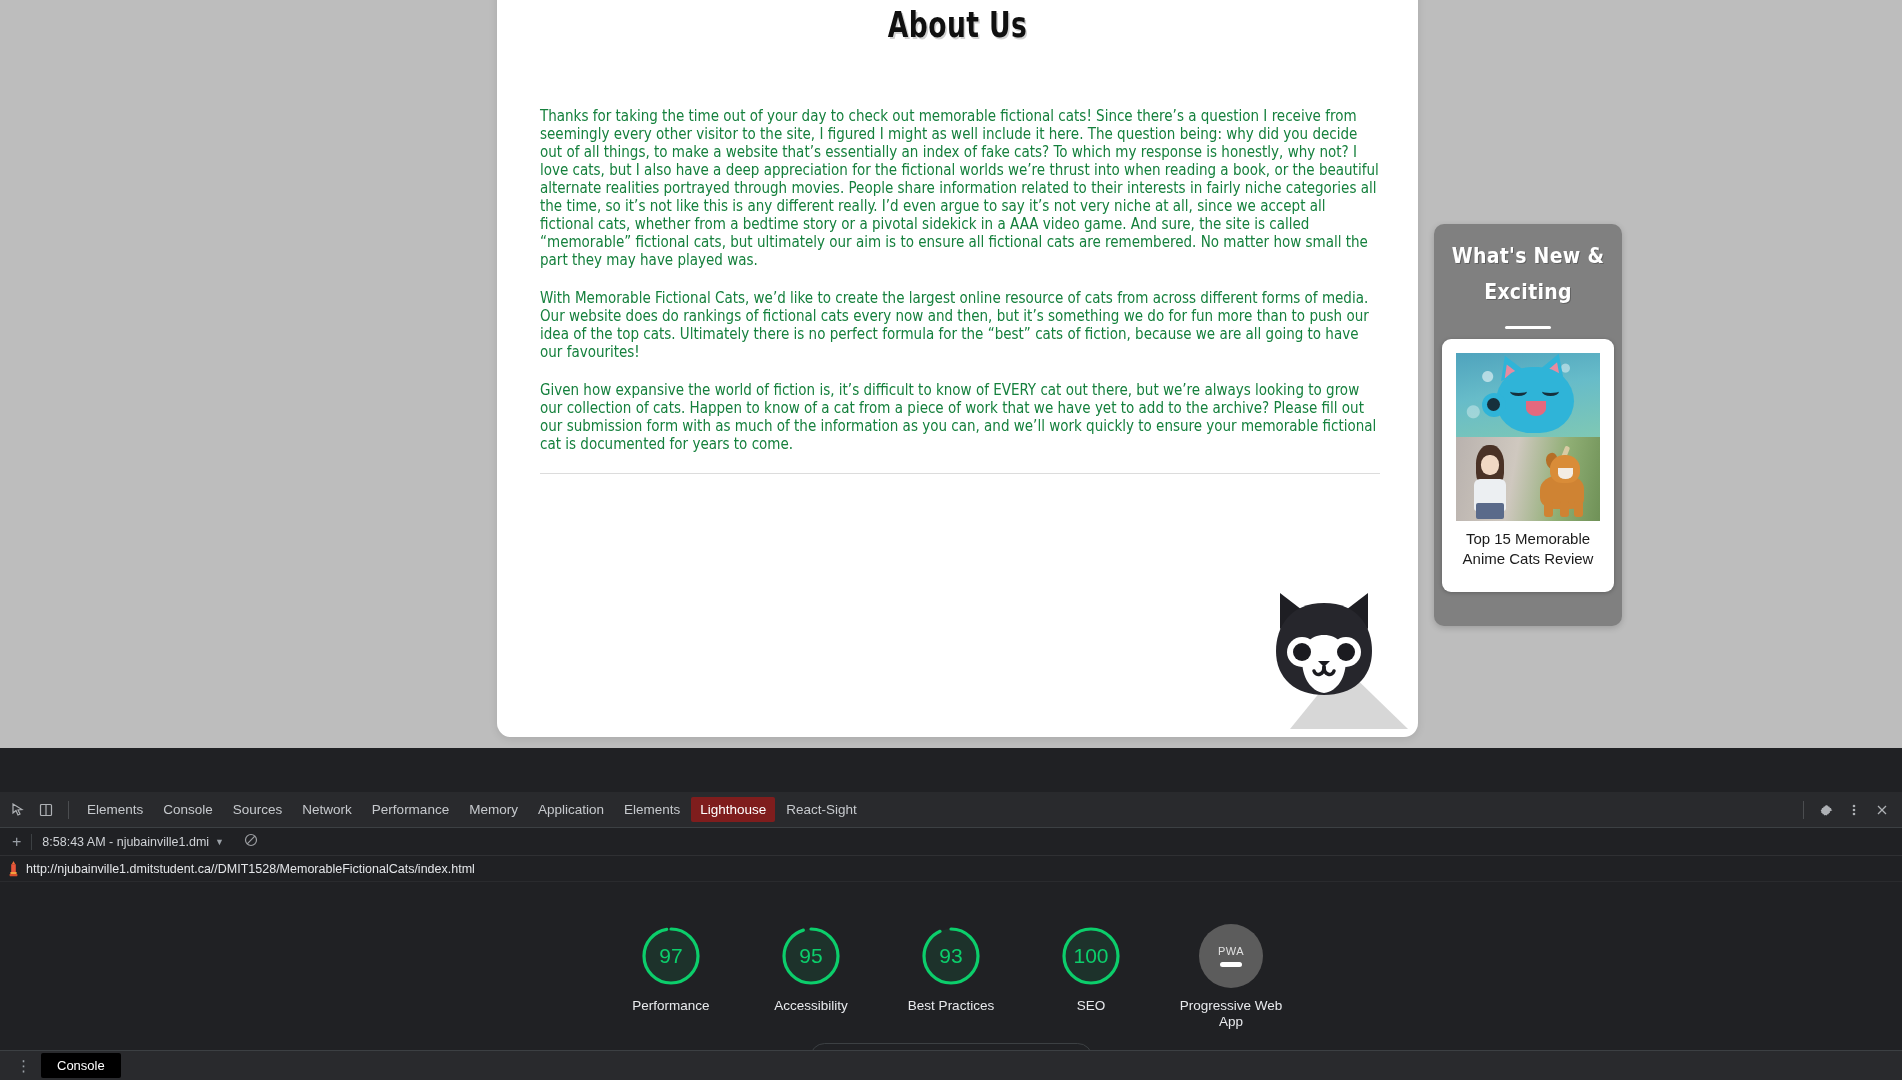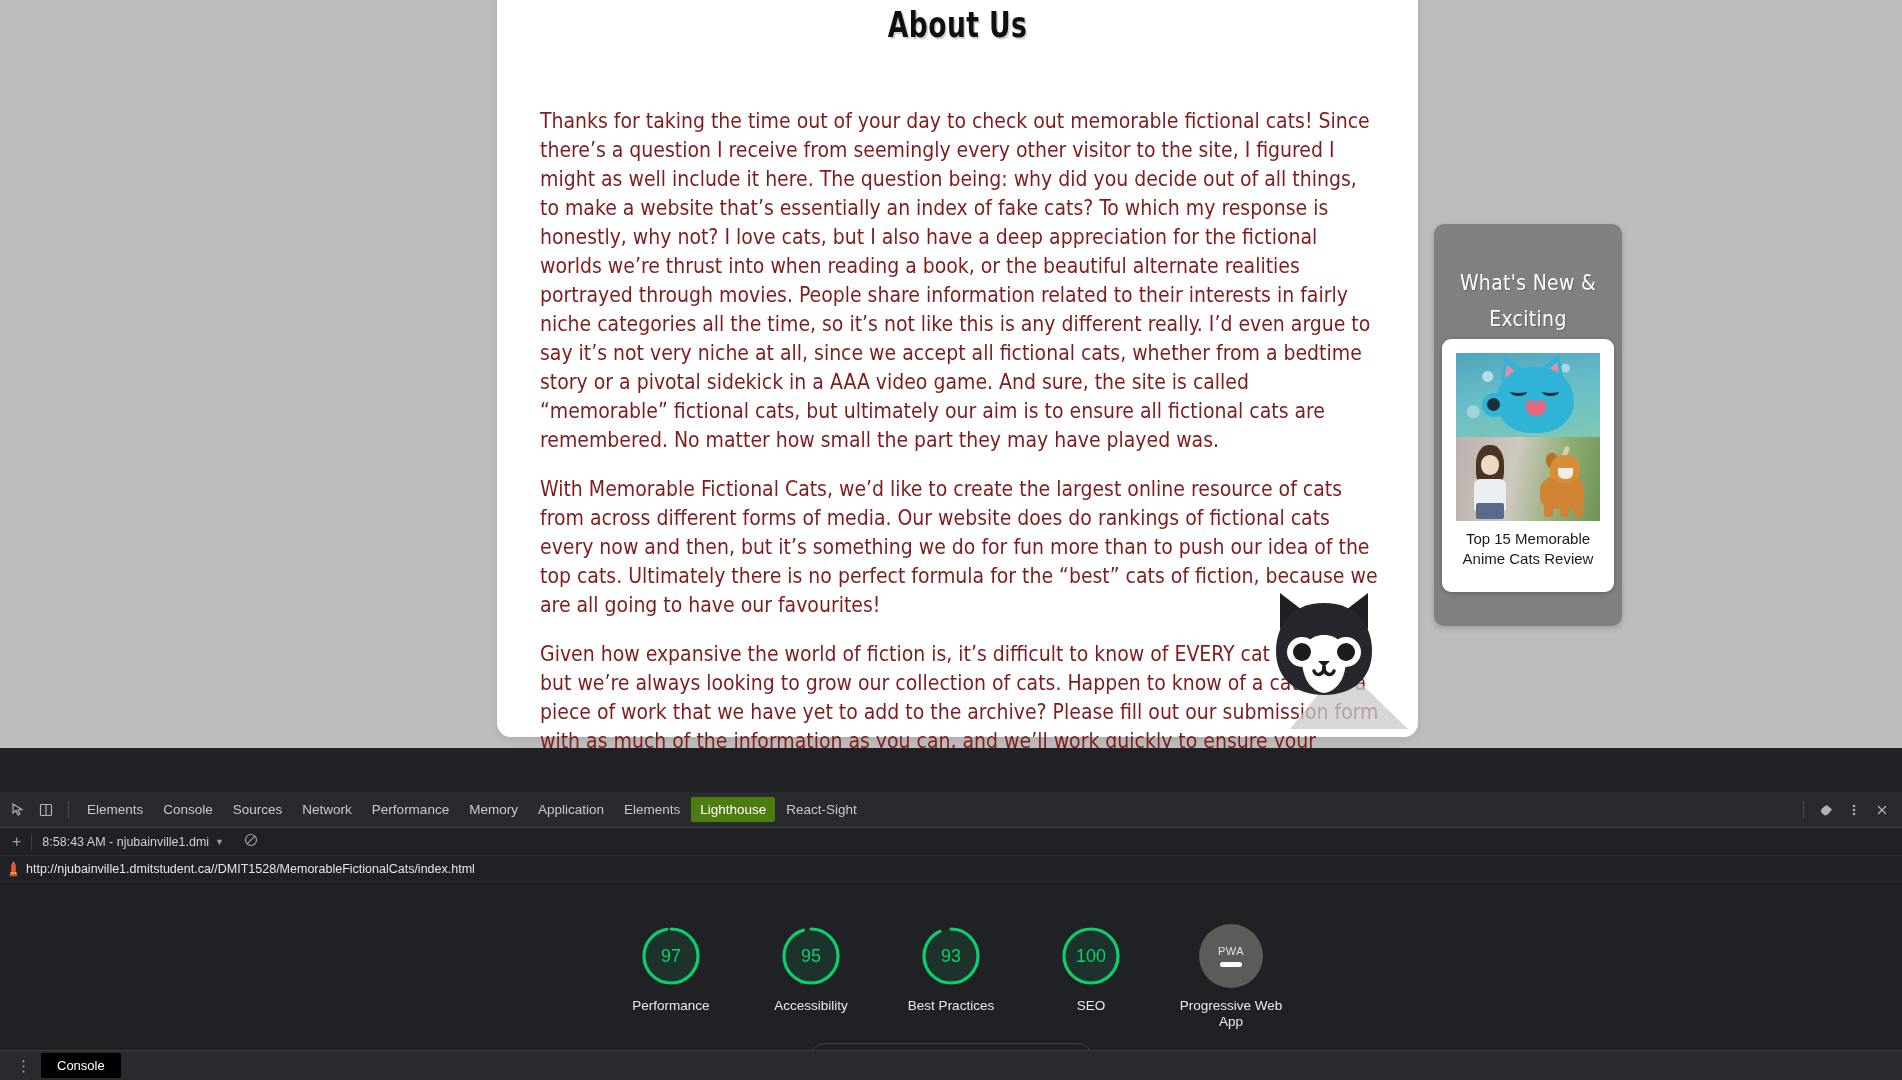--- a/index.html
+++ b/index.html
@@ -40,23 +40,23 @@
     text-shadow: 2px 2px 0 rgba(0,0,0,0.18);
     transform: scaleX(0.82);
   }
 
   #article {
     margin: 62px 0 0 0;
     padding: 0 38px 0 43px;
   }
   #article p {
     font-family: "Liberation Sans Narrow", "DejaVu Sans Condensed", "Liberation Sans", sans-serif;
-    font-size: 21px;
-    line-height: 29px;
-    color: #7f1d1d;
+    font-size: 15px;
+    line-height: 18px;
+    color: #15803d;
     margin-bottom: 20px;
     text-align: left;
     transform-origin: left top;
   }
   #article hr {
     border: none;
     border-top: 1px solid #dcdcdc;
     margin: 20px 0 26px 0;
   }
 
@@ -73,27 +73,26 @@
     left: 1434px; top: 224px;
     width: 188px; height: 402px;
     background: #808080;
     border-radius: 10px;
     box-shadow: 0 2px 6px rgba(0,0,0,0.18);
   }
   #widget-heading {
     text-align: center;
     color: #ffffff;
     font-family: "DejaVu Sans Condensed", "Liberation Sans Narrow", "Liberation Sans", sans-serif;
-    font-weight: 400;
+    font-weight: 700;
     font-size: 21px;
     line-height: 36px;
     padding: 14px 14px 0 14px;
     letter-spacing: 0.3px;
     text-shadow: 1px 1px 0 rgba(0,0,0,0.25);
-    margin-top: 27px;
   }
   #widget-rule {
     width: 46px; height: 3px;
     background: #ffffff;
     margin: 16px auto 0 auto;
     border-radius: 2px;
   }
   #widget-card {
     position: absolute;
     left: 8px; top: 115px;
@@ -220,21 +219,21 @@
   }
   .dt-sep { width:1px; height:18px; background:#4b4d50; margin:0 8px; }
   .dt-tab {
     font-size: 13.5px;
     padding: 5px 9px;
     margin: 0 1px;
     color: #c6c9cd;
     border-radius: 2px;
     white-space: nowrap;
   }
-  .dt-tab.active { background: #4d7c0f; color: #ffffff; }
+  .dt-tab.active { background: #7f1d1d; color: #ffffff; }
   #dt-tab-right { margin-left: auto; display: flex; align-items: center; padding-right: 6px; }
 
   #dt-subbar {
     height: 28px;
     background: #202124;
     border-bottom: 1px solid #2f3033;
     display: flex; align-items: center;
     font-size: 12.5px; color: #cfd2d6;
     padding-left: 8px;
   }
@@ -265,21 +264,21 @@
   .gauge { width: 106px; text-align: center; }
   .gauge-ring {
     width: 64px; height: 64px;
     margin: 0 auto;
     position: relative;
   }
   .gauge-ring svg { display:block; }
   .gauge-val {
     position: absolute; inset: 0;
     display: flex; align-items: center; justify-content: center;
-    font-size: 18px;
+    font-size: 21px;
     color: #0cce6b;
     font-family: "Liberation Sans", sans-serif;
   }
   .gauge-label {
     margin-top: 10px;
     font-size: 13.5px;
     line-height: 16px;
     color: #e8eaed;
   }
   .pwa-badge {

